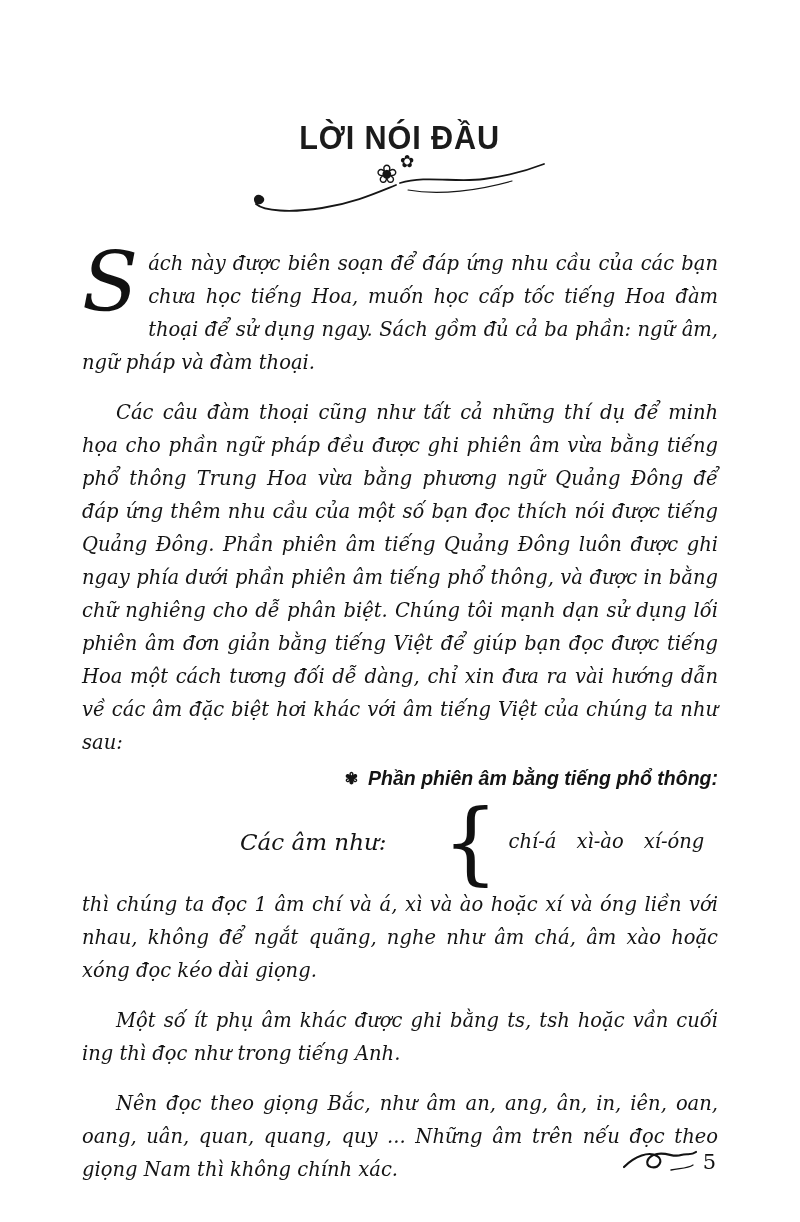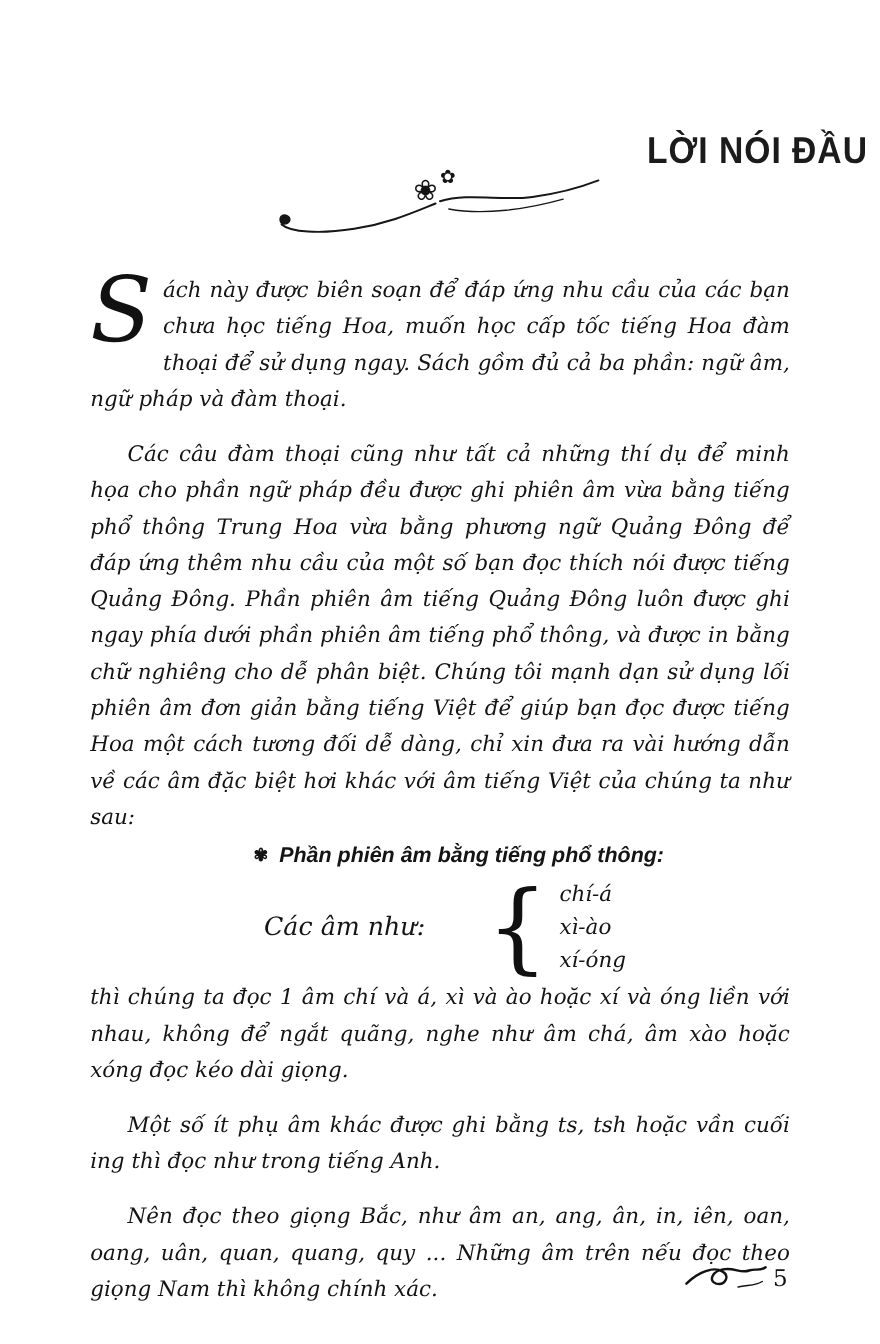--- a/index.html
+++ b/index.html
@@ -7,21 +7,21 @@
   .page {
     position:relative;
     width:800px; height:1222px;
     margin:0 auto;
     background:#ffffff;
     color:#141414;
     font-family:"DejaVu Serif", serif;
     overflow:hidden;
   }
   
-  .title-block { text-align:right; padding-top:118px; }
+  .title-block { text-align:center; padding-top:118px; }
   .title {
     display:inline-block;
     font-family:"Liberation Sans", sans-serif;
     font-size:34px;
     font-weight:600;
     letter-spacing:1px;
     color:#1b1b1b;
     transform:scaleX(0.90);
     transform-origin:center;
   }
@@ -58,21 +58,21 @@
     padding:4px 10px 0 0;
     color:#111;
   }
   
   .bullet-line {
     margin:3px 0 2px;
     padding-left:34px;
     font-family:"Liberation Sans", sans-serif;
     font-weight:bold;
     font-size:19.5px;
-    text-align:center;
+    text-align:right;
   }
   .bullet {
     font-style:normal;
     font-size:16px;
     margin-right:10px;
     position:relative; top:-1px;
   }
   
   .example {
     display:flex;
@@ -86,24 +86,25 @@
     font-family:"DejaVu Serif", serif;
     font-size:88px;
     line-height:88px;
     font-weight:normal;
     margin-left:56px;
     color:#111;
     transform:scaleY(1.02);
   }
   .example-items {
     display:flex;
-    flex-direction:column;
+    flex-direction:row;
     margin-left:10px;
     font-size:19.5px;
     line-height:30px;
+    gap:20px;
   }
 
   
   .page-footer {
     position:absolute;
     right:84px; bottom:48px;
     display:flex;
     align-items:flex-end;
     gap:4px;
   }

